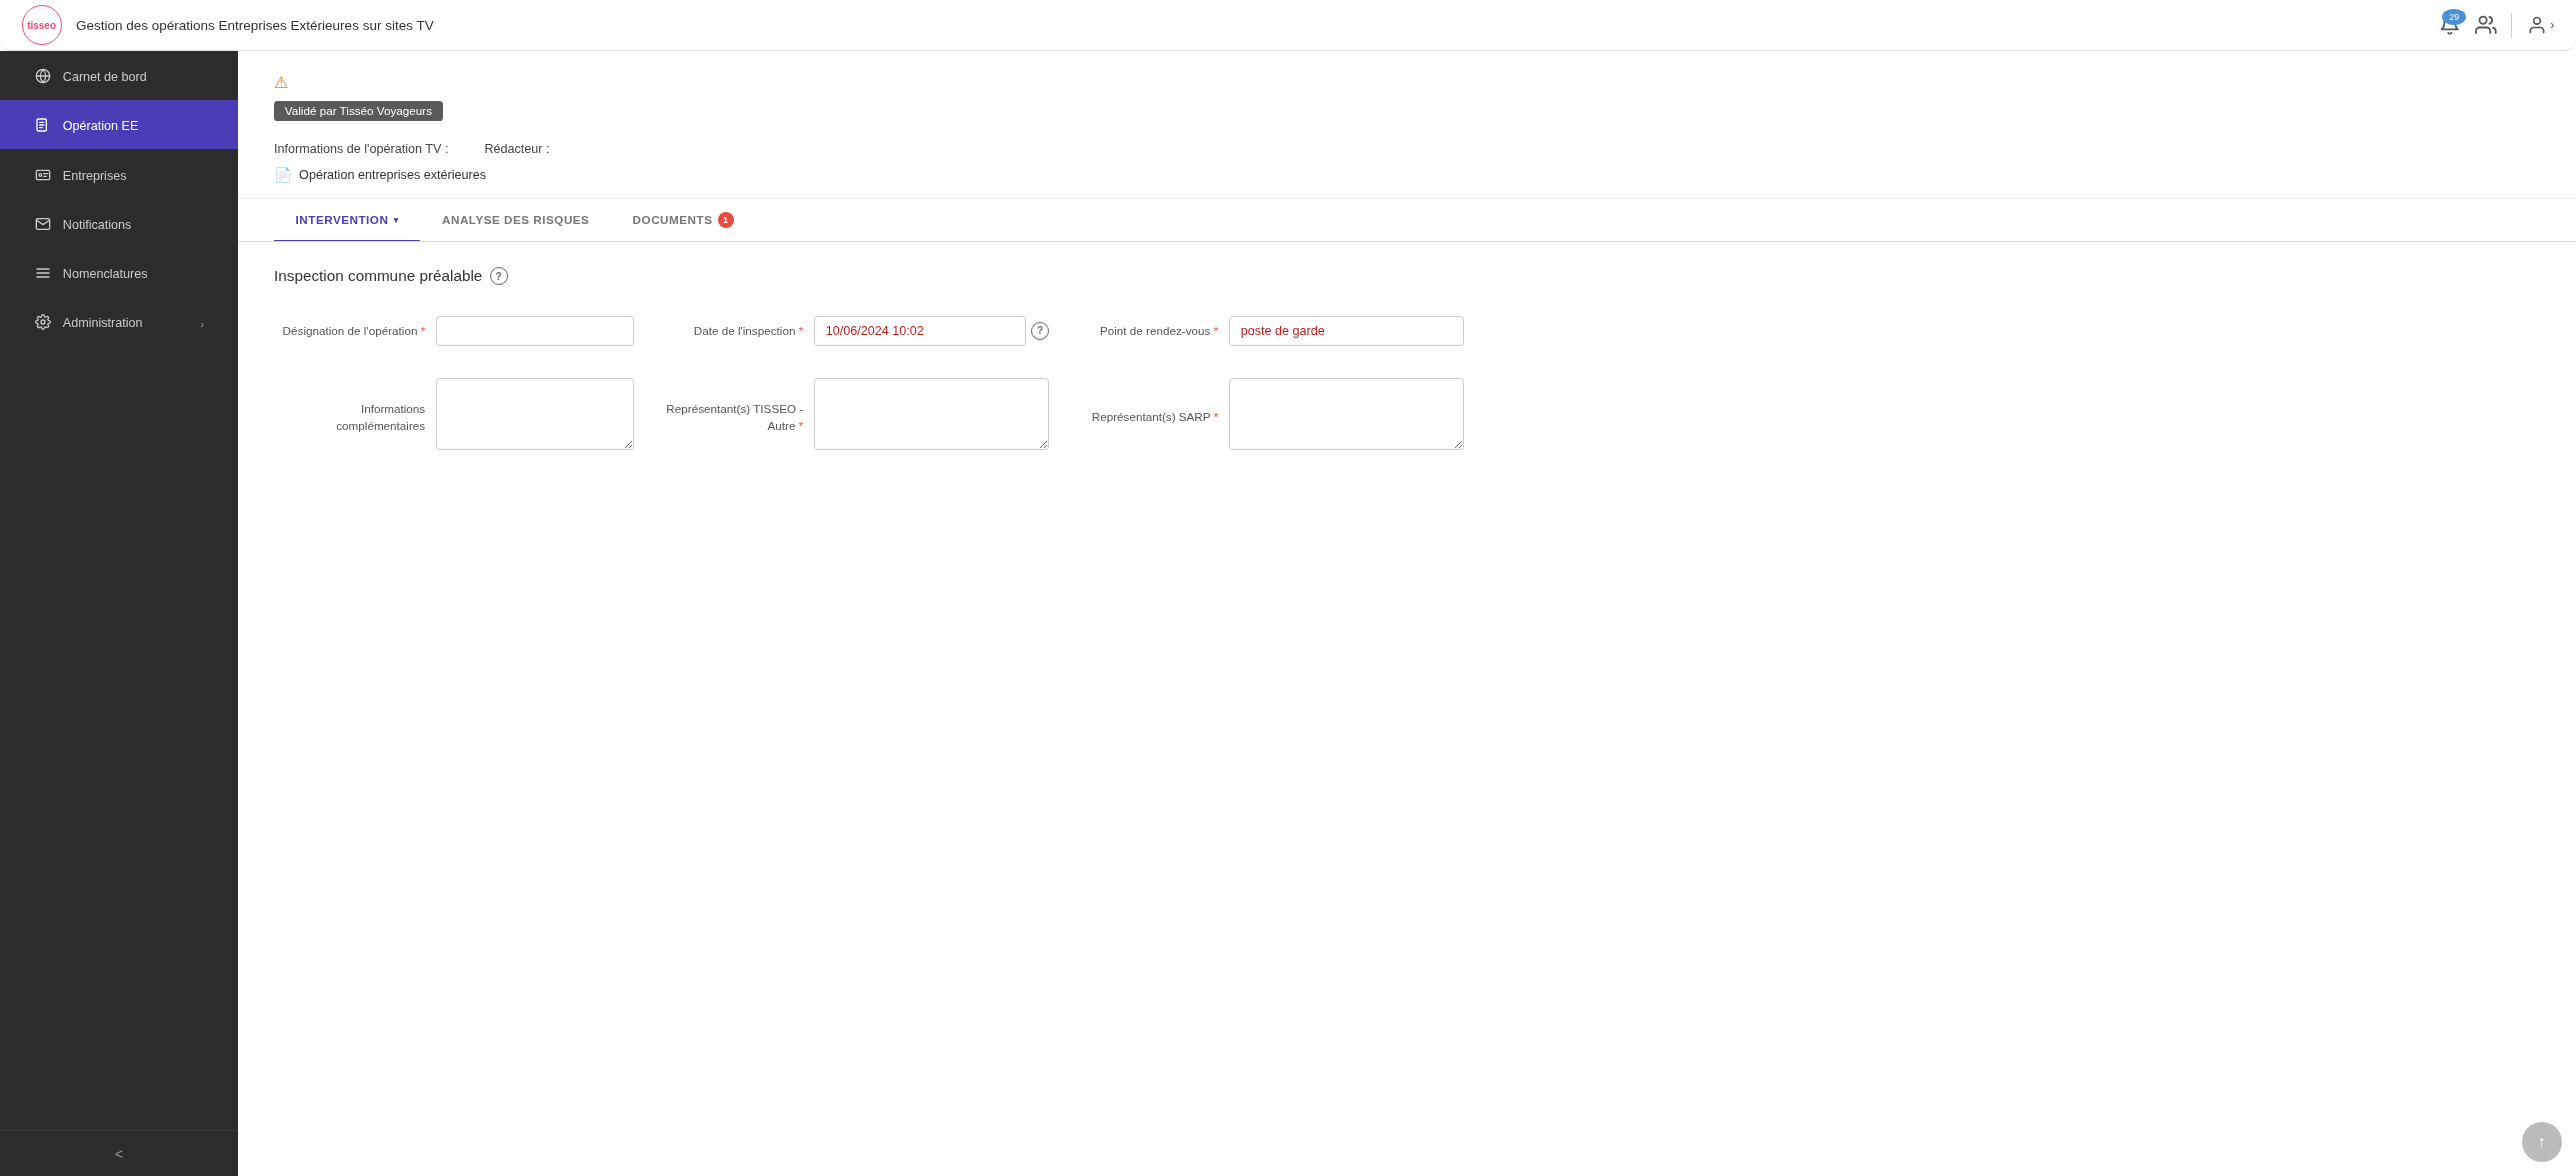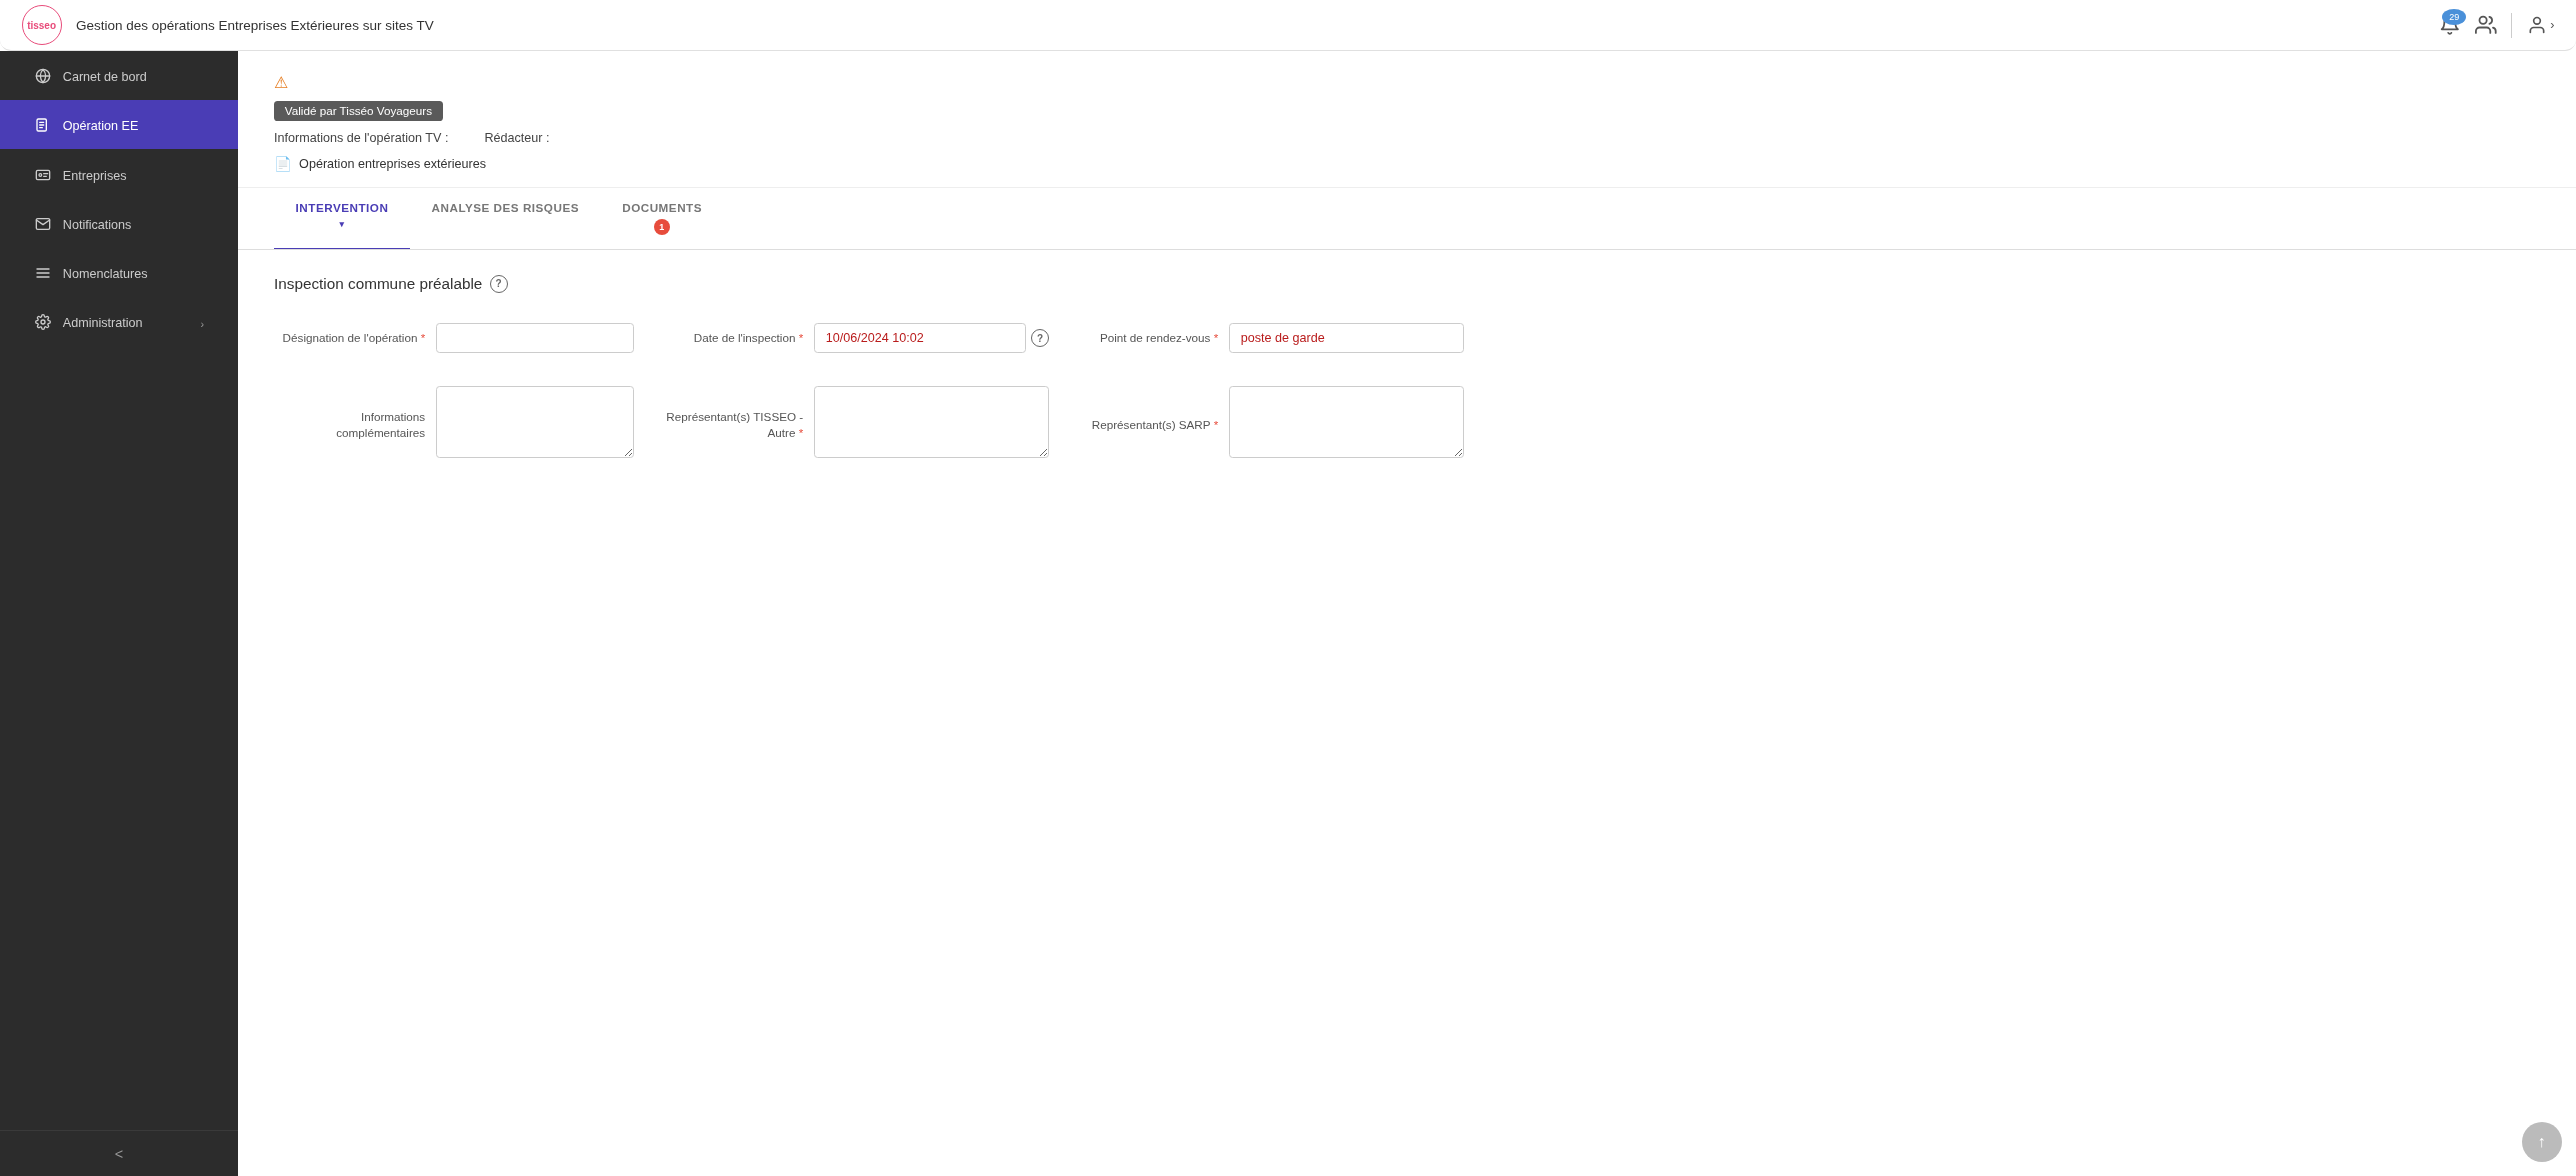--- a/index.html
+++ b/index.html
@@ -95,21 +95,21 @@
       margin-bottom: 9px;
     }
     .warning-triangle { color: #e67e22; font-size: 16px; }
     .status-badge {
       display: inline-block;
       background: #5a5a5a;
       color: #fff;
       padding: 3.6px 10.8px;
       border-radius: 3.6px;
       font-size: 11.7px;
-      margin-bottom: 10px;
+      margin-bottom: 21px;
     }
     .meta-row { display: flex; gap: 36px; margin-bottom: 10.8px; font-size: 12.6px; color: #444; }
     .pdf-link { display: flex; align-items: center; gap: 7.2px; font-size: 12.6px; color: #333; cursor: pointer; }
     .pdf-icon { color: #e74c3c; font-size: 14.4px; }
 
     
     .tabs-bar {
       display: flex;
       border-bottom: 0.9px solid #ddd;
       padding: 0 36px;
@@ -118,21 +118,21 @@
     }
     .tab {
       padding: 12.6px 21.6px;
       font-size: 11.7px;
       font-weight: 600;
       color: #777;
       cursor: pointer;
       border-bottom: 1.8px solid transparent;
       text-transform: uppercase;
       letter-spacing: 0.5px;
-      display: flex; align-items: center; gap: 5.4px; flex-direction: column;
+      display: flex; align-items: center; gap: 5.4px;
     }
     .tab.active { color: #4a3db5; border-bottom-color: #4a3db5; }
     .tab-badge {
       background: #e74c3c; color: #fff;
       border-radius: 50%; width: 16px; height: 16px;
       font-size: 9px; display: flex; align-items: center; justify-content: center;
     }
     .tab-dropdown-arrow { font-size: 9px; }
 
     

